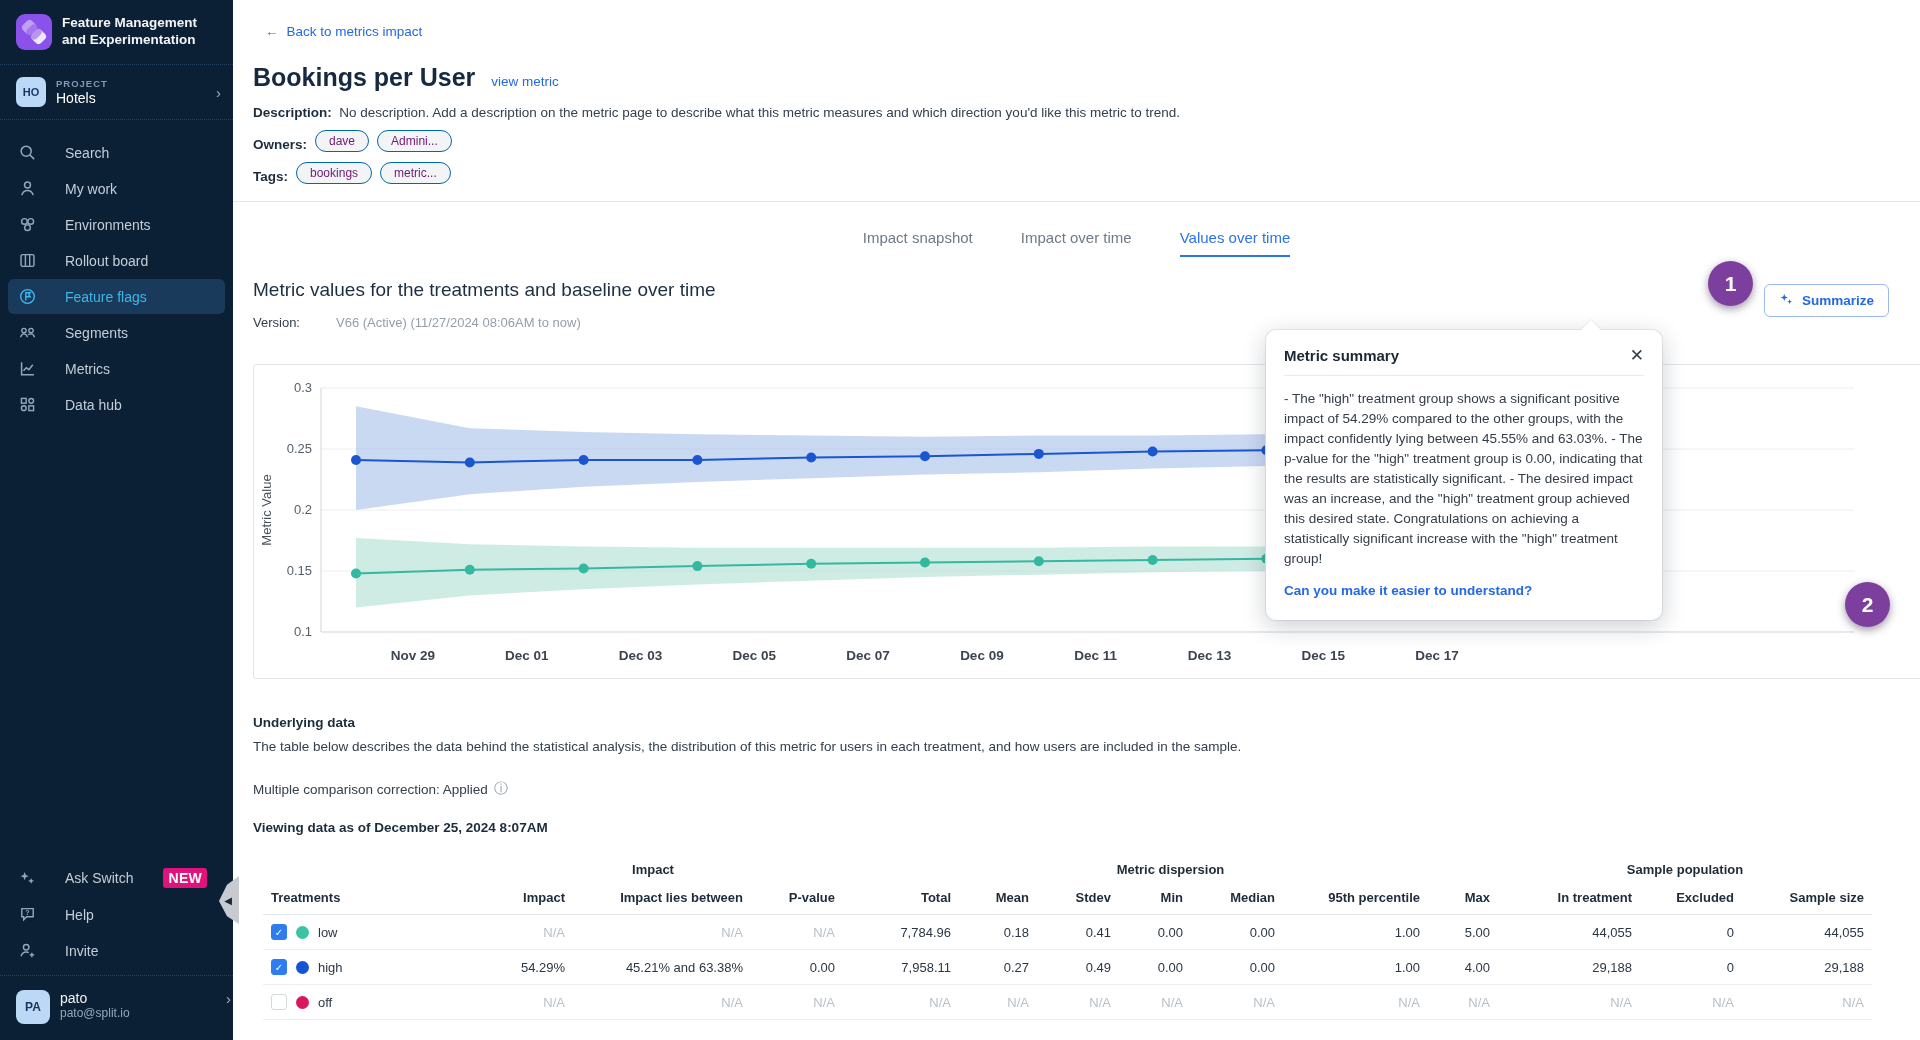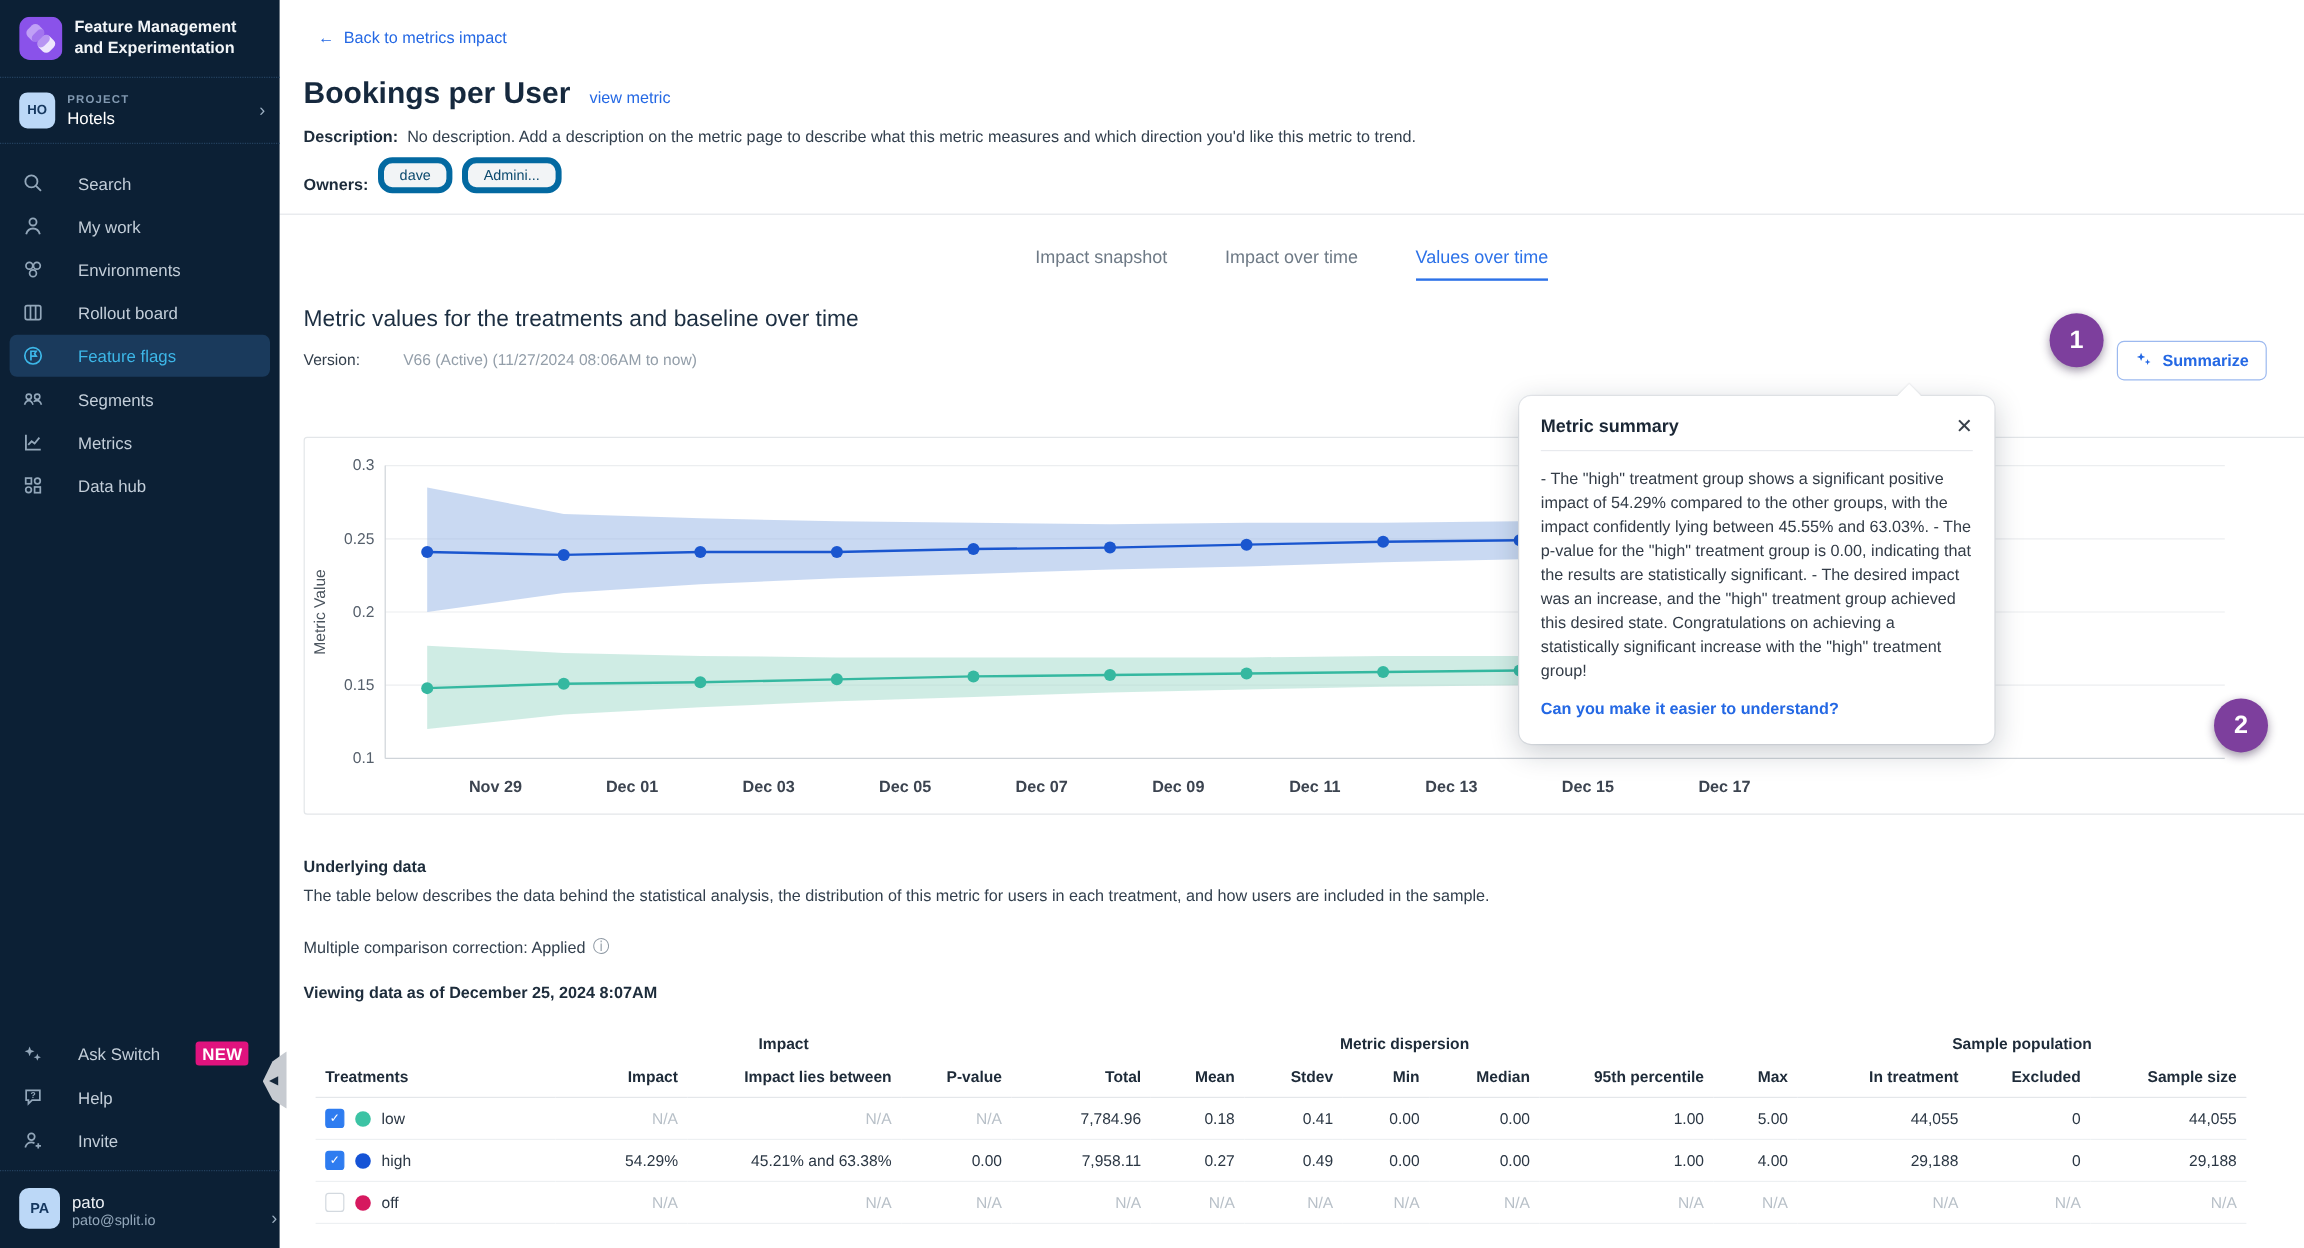--- a/index.html
+++ b/index.html
@@ -24,21 +24,21 @@
   .nav { padding:14px 8px 0 8px; flex:1; }
   .nav-item { display:flex; align-items:center; gap:28px; padding:8px 10px; margin:1px 0;
     border-radius:6px; font-size:14px; color:#c3ced9; cursor:pointer; position:relative; }
   .nav-item .nav-icon { width:19px; height:19px; color:#93a7ba; display:flex; }
   .nav-item.active { background:#1a3a5c; color:#3db7e8; }
   .nav-item.active .nav-icon { color:#3db7e8; }
   .nav-icon svg { width:19px; height:19px; }
   .new-badge { background:#e0137e; color:#fff; font-size:14px; font-weight:700;
     border-radius:3px; padding:2px 5px; margin-left:2px; letter-spacing:.3px; }
   .side-bottom { padding:0 8px 6px 8px; }
-  .user-row { display:flex; align-items:flex-end; gap:10px; padding:14px 2px 16px 16px;
+  .user-row { display:flex; align-items:flex-start; gap:10px; padding:14px 2px 16px 16px;
     border-top:1px dotted #24415f; cursor:pointer; }
   .user-badge { width:34px; height:34px; border-radius:8px; background:#bcd8f7; color:#15375f;
     font-weight:700; font-size:12px; display:flex; align-items:center; justify-content:center; }
   .user-meta { flex:1; }
   .user-name { font-size:14px; color:#eef2f6; }
   .user-email { font-size:12px; color:#93a7ba; }
   .collapse-handle { position:absolute; left:219px; top:876px; width:20px; height:48px; z-index:6;
     background:#c7cbd1; clip-path:polygon(100% 0,100% 100%,40% 84%,0 52%,40% 18%);
     display:flex; align-items:center; justify-content:center; color:#15273a; font-size:10px;
     cursor:pointer; padding-right:2px; }
@@ -47,22 +47,22 @@
   .main { position:absolute; left:233px; top:0; width:1687px; height:1040px; background:#fff; }
   .back-link { display:inline-flex; align-items:center; gap:8px; margin:24px 0 0 32px;
     color:#2468e4; font-size:13.5px; cursor:pointer; }
   .title-row { margin:23px 0 0 20px; display:flex; align-items:baseline; gap:16px; }
   .page-title { font-size:25px; font-weight:700; color:#16293e; }
   .link { color:#2468e4; font-size:13.5px; cursor:pointer; }
   .meta-line { margin:13px 0 0 20px; font-size:13.5px; color:#33404e; }
   .meta-line b { color:#1d2c3b; }
   .pill-line { margin:10px 0 0 20px; display:flex; align-items:flex-end; gap:8px; font-size:13.5px; }
   .pill-line b { color:#1d2c3b; }
-  .pill { background:#f2f4f6; border:5px solid #0369a1; border-radius:12px; padding:3px 13px;
-    font-size:12px; color:#0c4a6e; }
+  .pill { background:#f2f4f6; border:1px solid #0369a1; border-radius:12px; padding:3px 13px;
+    font-size:12px; color:#701a75; }
   .hdivider { border-top:1px solid #e4e7ea; margin-top:17px; }
 
   .tabs { display:flex; justify-content:center; gap:48px; margin-top:27px; }
   .tab { font-size:15px; color:#6e7a86; padding-bottom:9px; cursor:pointer; border-bottom:2px solid transparent; }
   .tab.active { color:#2d72e8; border-bottom-color:#2d72e8; }
 
   .section-title { margin:22px 0 0 20px; font-size:19px; font-weight:500; color:#1d2f42; }
   .version-grid { margin:11px 0 0 20px; font-size:13px; line-height:1.65; }
   .version-grid .vlabel { display:inline-block; width:83px; color:#323e4b; }
   .version-grid .vvalue { color:#939ea9; }
@@ -283,20 +283,27 @@
   </div>
 
   <div class="pill-line">
     <b>Owners:</b>
     <span id="owner-pills" style="display:flex;gap:8px;">
         <span class="pill">dave</span>
         <span class="pill">Admini...</span>
       </span>
   </div>
 
+  <div class="pill-line">
+    <b>Tags:</b>
+    <span id="tag-pills" style="display:flex;gap:8px;">
+        <span class="pill">bookings</span>
+        <span class="pill">metric...</span>
+      </span>
+  </div>
 
   <div class="hdivider"></div>
 
   <div class="tabs" id="tab-bar">
       <div class="tab">Impact snapshot</div>
       <div class="tab">Impact over time</div>
       <div class="tab active">Values over time</div>
     </div>
 
   <div class="section-title">Metric values for the treatments and baseline over time</div>

